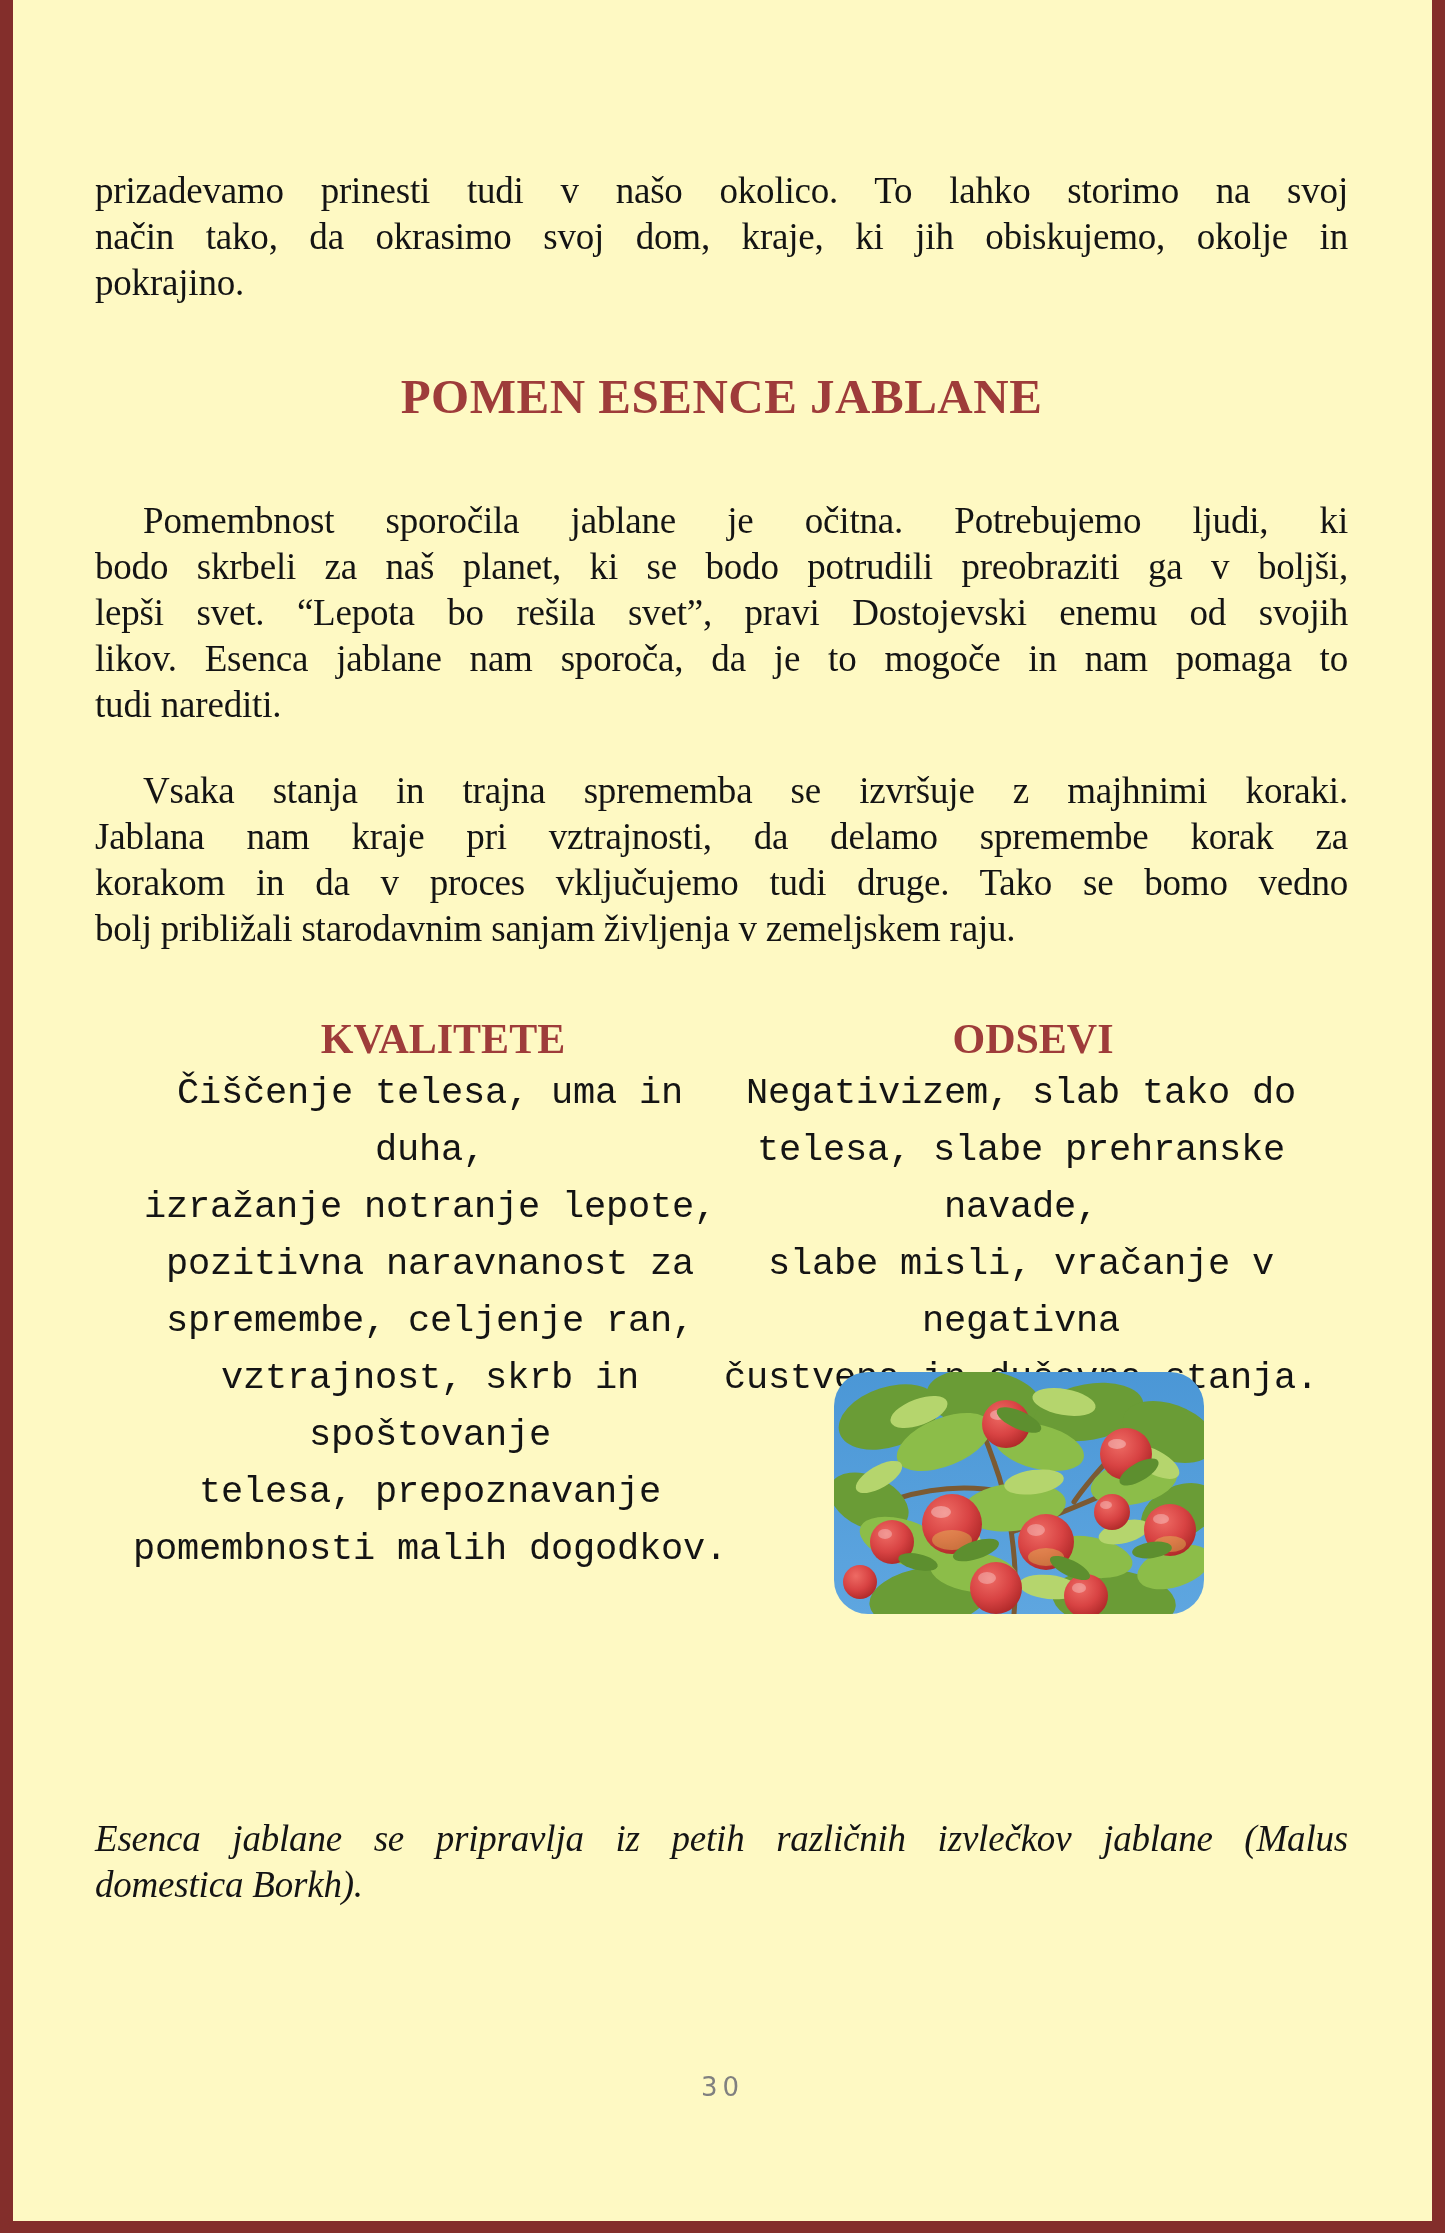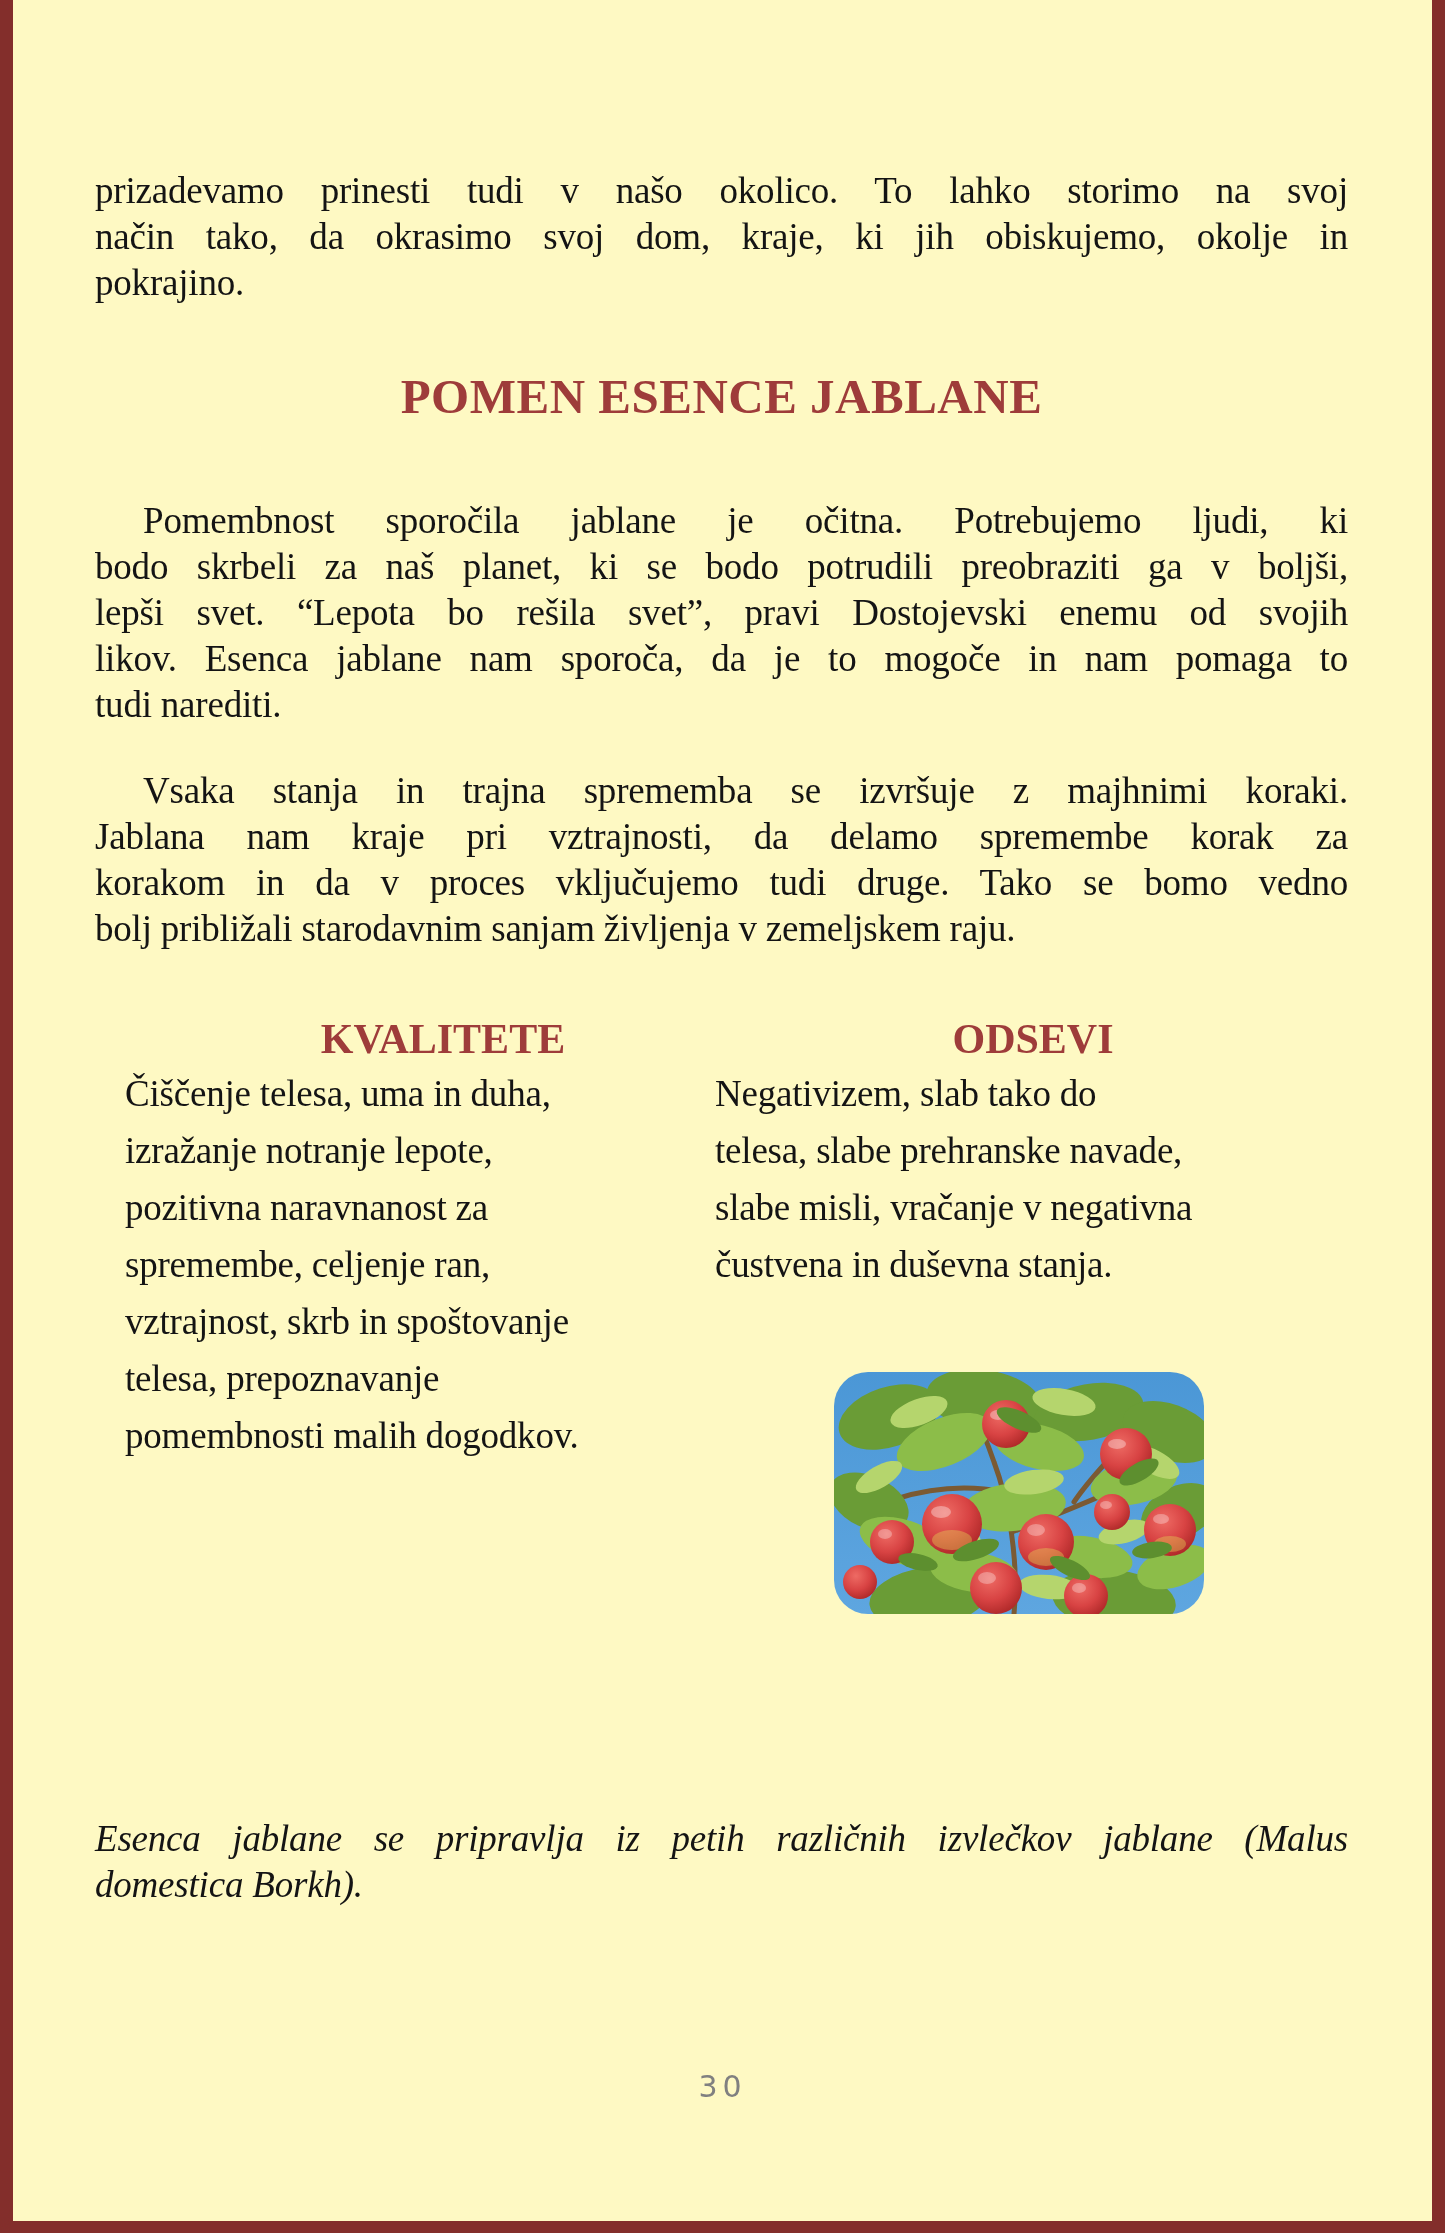--- a/index.html
+++ b/index.html
@@ -33,33 +33,33 @@
   .col-title{
     position:absolute;top:1002px;margin:13px;text-align:center;
     font-size:42px;line-height:48px;font-weight:700;color:#9e3c3a;
   }
   .col-title.left{left:130px;width:600px;}
   .col-title.right{left:720px;width:600px;}
   .col-lines{
     position:absolute;top:1065px;
     font-size:37px;line-height:57px;letter-spacing:-0.2px;
   }
-  .col-lines .line{}
+  .col-lines .line{text-align:center;font-family:Liberation Mono, monospace;}
   .col-lines.left{left:125px;width:610px;}
   .col-lines.right{left:715px;width:612px;}
 
   .photo{
     position:absolute;left:834px;top:1372px;width:370px;height:242px;
     border-radius:34px;overflow:hidden;display:block;
   }
   .footnote{top:1816px;font-style:italic;}
   .pagenum{
     position:absolute;top:2070px;left:0;width:1445px;text-align:center;
     font-family:"DejaVu Sans", sans-serif;
-    font-size:30px;line-height:34px;color:#808080;letter-spacing:5px;
+    font-size:26px;line-height:34px;color:#808080;letter-spacing:5px;
   }
 </style>
 </head>
 <body>
 
 <div class="page">
 
   <div class="edge edge-left"></div>
   <div class="edge edge-right"></div>
   <div class="edge edge-bottom"></div>

